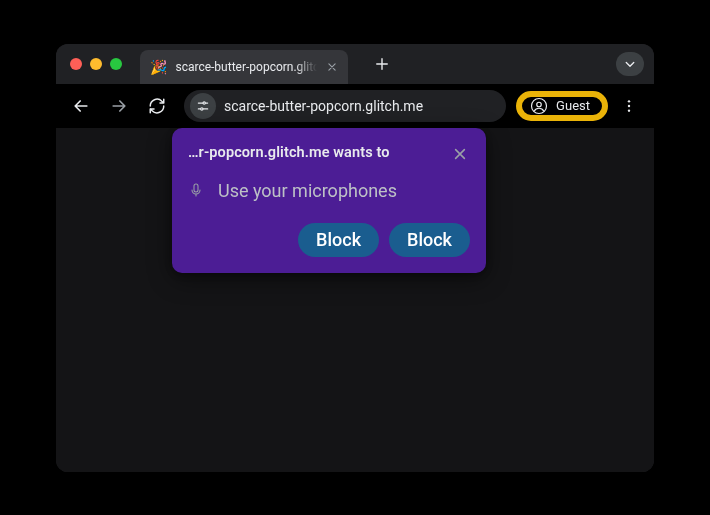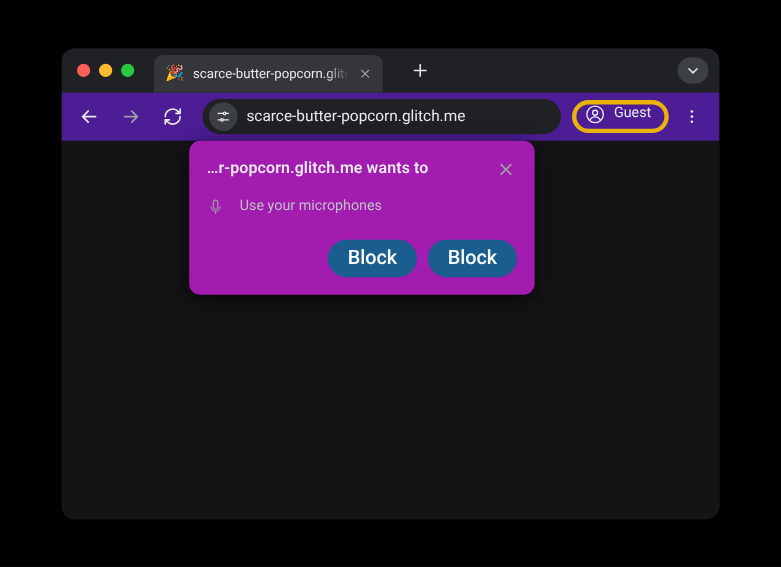--- a/index.html
+++ b/index.html
@@ -83,21 +83,21 @@
     width: 28px; height: 24px;
     background: #3c4043;
     border-radius: 12px;
     display: flex; align-items: center; justify-content: center;
     color: #e8eaed;
   }
   .caret-btn svg { width: 12px; height: 12px; }
   
   .toolbar {
     height: 44px;
-    background: #4c1d95;
+    background: #000000;
     display: flex;
     align-items: center;
     padding: 0 8px;
     gap: 4px;
   }
   .icon-btn {
     width: 34px; height: 34px;
     display: flex; align-items: center; justify-content: center;
     color: #9aa0a6;
     border-radius: 50%;
@@ -122,25 +122,25 @@
     color: #e8eaed;
     margin-left: 2px;
   }
   .site-chip svg { width: 14px; height: 14px; }
   .url-text {
     color: #e8eaed;
     font-size: 14px;
     white-space: nowrap;
   }
   .guest {
-    display: flex; 
+    display: flex; align-items: center;
     gap: 8px;
     height: 30px;
     padding: 0 12px 0 8px;
-    border: 4px solid #eab308;
+    border: 6px solid #eab308;
     border-radius: 15px;
     color: #e8eaed;
     font-size: 13px;
   }
   .guest svg { width: 18px; height: 18px; }
   .kebab {
     width: 34px; height: 34px;
     display: flex; align-items: center; justify-content: center;
     color: #e8eaed;
   }
@@ -150,21 +150,21 @@
     flex: 1;
     background: #141416;
     position: relative;
   }
   
   .perm-dialog {
     position: absolute;
     top: 0;
     left: 116px;
     width: 314px;
-    background: #a21caf;
+    background: #4c1d95;
     border-radius: 10px;
     box-shadow: 0 2px 6px rgba(0,0,0,0.3), 0 6px 24px rgba(0,0,0,0.45);
     padding: 16px;
     color: #e8eaed;
   }
   .perm-head {
     display: flex;
     align-items: flex-start;
     justify-content: space-between;
   }
@@ -181,21 +181,21 @@
     color: #9aa0a6;
     flex-shrink: 0;
   }
   .perm-close svg { width: 14px; height: 14px; }
   .perm-row {
     display: flex;
     align-items: center;
     gap: 14px;
     margin-top: 16px;
     color: #bdc1c6;
-    font-size: 13px;
+    font-size: 18px;
   }
   .perm-row svg { width: 16px; height: 16px; color: #9aa0a6; flex-shrink: 0; }
   .perm-actions {
     display: flex;
     justify-content: flex-end;
     gap: 10px;
     margin-top: 22px;
   }
   .perm-actions button {
     background: #1a5d8f;

